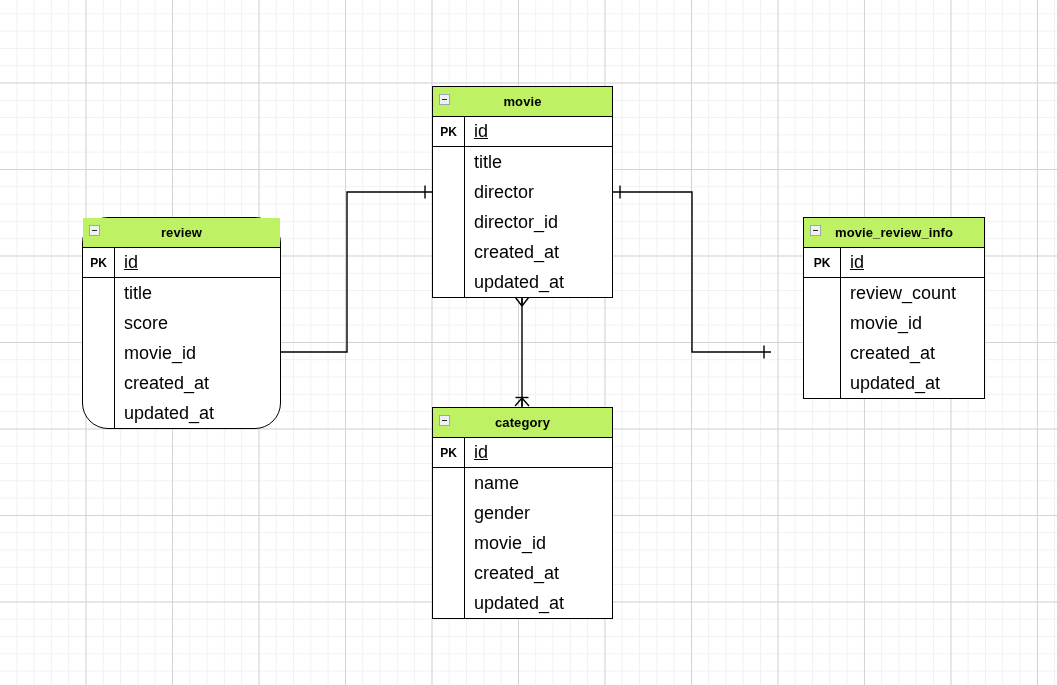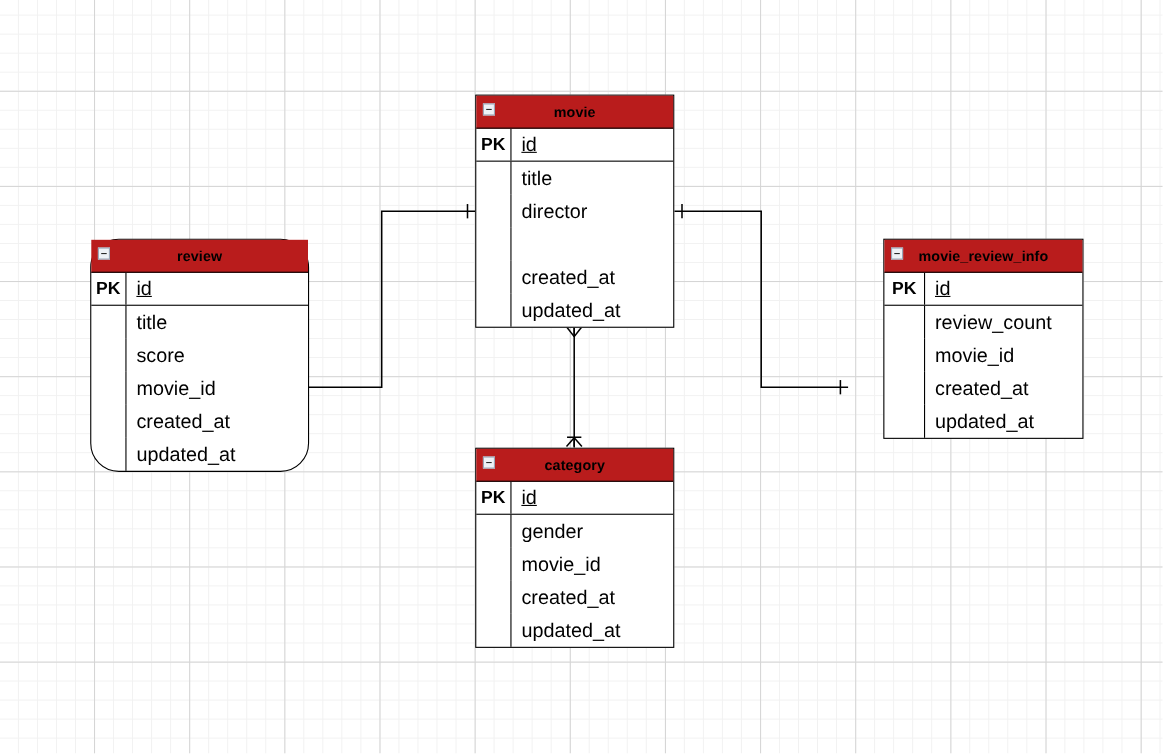--- a/index.html
+++ b/index.html
@@ -66,21 +66,21 @@
     font-size: 12.5px;
     color: #000000;
   }
   .entity-header {
     position: relative;
     height: 30px;
     border-bottom: 1.5px solid #000000;
     display: flex;
     align-items: center;
     justify-content: center;
-    background: #b91c1c;
+    background: #bef264;
     box-sizing: border-box;
   }
   .entity-title {
     font-weight: bold;
     font-size: 13px;
     letter-spacing: 0.1px;
     color: #000000;
   }
   .collapse-icon {
     position: absolute;
@@ -114,21 +114,21 @@
   .attr-row.pk-row {
     border-bottom: 1.5px solid #000000;
   }
   .key-cell {
     width: 32px;
     min-width: 32px;
     border-right: 1.2px solid #000000;
     display: flex;
     align-items: center;
     justify-content: center;
-    font-size: 16px;
+    font-size: 12px;
     font-weight: bold;
     box-sizing: border-box;
     color: #000000;
   }
   .entity.wide-key .key-cell { width: 37px; min-width: 37px; }
   .name-cell {
     flex: 1;
     display: flex;
     align-items: center;
     padding-left: 9px;
@@ -227,20 +227,21 @@
       <div class="attr-row">
         <div class="key-cell"></div>
         <div class="name-cell">title</div>
       </div>
       <div class="attr-row">
         <div class="key-cell"></div>
         <div class="name-cell">director</div>
       </div>
       <div class="attr-row">
         <div class="key-cell"></div>
+        <div class="name-cell">director_id</div>
       </div>
       <div class="attr-row">
         <div class="key-cell"></div>
         <div class="name-cell">created_at</div>
       </div>
       <div class="attr-row">
         <div class="key-cell"></div>
         <div class="name-cell">updated_at</div>
       </div>
     </div>
@@ -280,20 +281,24 @@
       <span class="collapse-icon"></span>
       <span class="entity-title">category</span>
     </div>
     <div class="entity-body">
       <div class="attr-row pk-row">
         <div class="key-cell">PK</div>
         <div class="name-cell pk-name">id</div>
       </div>
       <div class="attr-row">
         <div class="key-cell"></div>
+        <div class="name-cell">name</div>
+      </div>
+      <div class="attr-row">
+        <div class="key-cell"></div>
         <div class="name-cell">gender</div>
       </div>
       <div class="attr-row">
         <div class="key-cell"></div>
         <div class="name-cell">movie_id</div>
       </div>
       <div class="attr-row">
         <div class="key-cell"></div>
         <div class="name-cell">created_at</div>
       </div>

